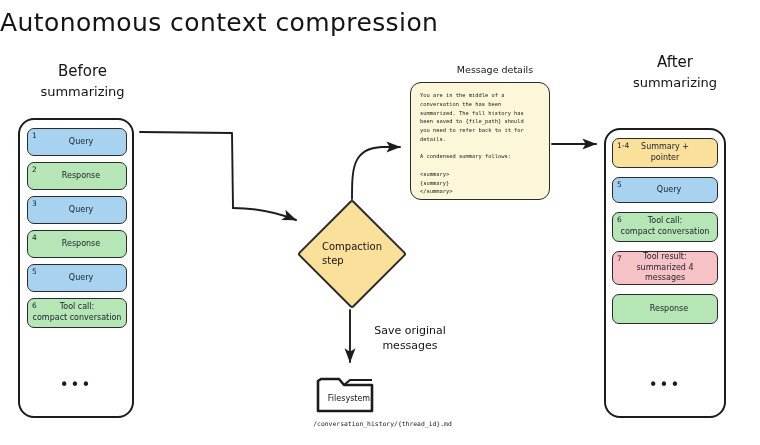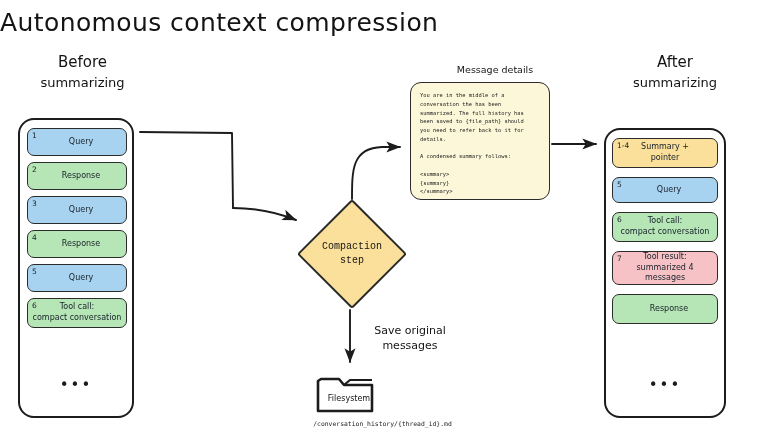--- a/index.html
+++ b/index.html
@@ -35,21 +35,21 @@
 
   
   .col-heading {
     text-align: center;
     line-height: 1.45;
     color: #141414;
   }
   .col-heading .l1 { font-size: 15px; display:block; }
   .col-heading .l2 { font-size: 13px; display:block; }
 
-  #before-heading { left: 10px; top: 52px; width: 145px; }
+  #before-heading { left: 10px; top: 61px; width: 145px; }
   #after-heading  { left: 600px; top: 52px; width: 150px; }
 
   
   .panel {
     border: 2.2px solid #1c1c1c;
     border-radius: 16px;
     background: #ffffff;
     box-sizing: border-box;
   }
   #before-panel { left: 18px;  top: 118px; width: 116px; height: 300px; }
@@ -128,25 +128,24 @@
     transform: rotate(45deg);
     box-sizing: border-box;
     border-radius: 3px;
   }
   #diamond-label {
     position: absolute;
     inset: 0;
     display: flex;
     align-items: center;
     justify-content: center;
-    text-align: center;
+    text-align: left;
     font-size: 10px;
     line-height: 1.4;
     color: #141414;
-    font-family: Liberation Mono, monospace;
   }
 
   
   #save-label {
     left: 345px; top: 323px;
     width: 130px;
     text-align: center;
     font-size: 11px;
     line-height: 1.4;
     color: #141414;

